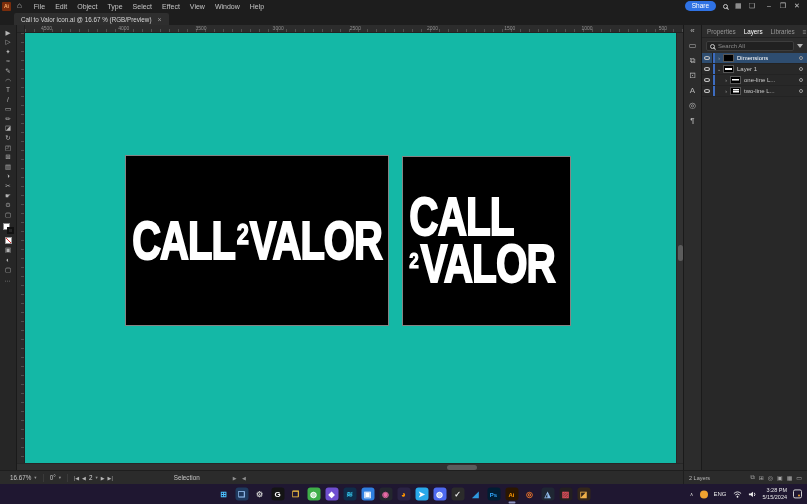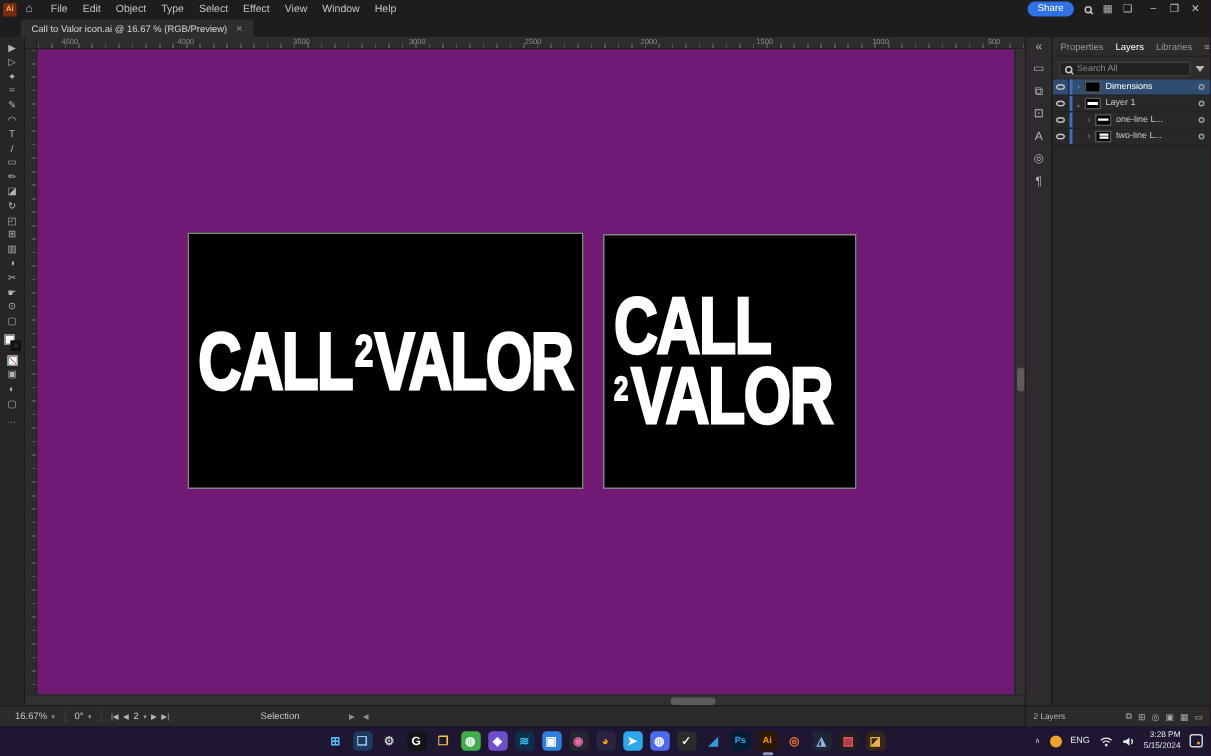--- a/index.html
+++ b/index.html
@@ -40,21 +40,21 @@
   .ruler-row { height:8px; display:flex; flex:none; }
   .ruler-corner { width:8px; background:#2c2c2c; border-right:1px solid #222; border-bottom:1px solid #222; flex:none; }
   .h-ruler { flex:1; background:#2c2c2c; border-bottom:1px solid #222; position:relative;
     background-image:repeating-linear-gradient(90deg,#515151 0 1px,transparent 1px 9px);
     background-size:100% 3px; background-position:bottom; background-repeat:no-repeat; }
   .h-ruler .labels { position:absolute; inset:0; display:flex; justify-content:space-between; padding:0 16px; font-size:5px; color:#8f8f8f; line-height:7px; }
   .canvas-body { flex:1; display:flex; min-height:0; }
   .v-ruler { width:8px; background:#2c2c2c; border-right:1px solid #222; flex:none;
     background-image:repeating-linear-gradient(180deg,#515151 0 1px,transparent 1px 9px);
     background-size:3px 100%; background-position:right; background-repeat:no-repeat; }
-  .pasteboard { flex:1; position:relative; background:#701a75; overflow:hidden;text-decoration:underline; }
+  .pasteboard { flex:1; position:relative; background:#14b8a6; overflow:hidden;text-decoration:underline; }
 
   .artboard { position:absolute; background:#000; border:1px solid #848484; }
   .ab1 { left:100px; top:122px; width:264px; height:171px; }
   .ab2 { left:377px; top:123px; width:169px; height:170px; }
 
   .logo-row { height:100%; display:flex; align-items:center; justify-content:center; color:#fff; font-weight:bold; letter-spacing:-1px; transform:scale(0.95,1.28); }
   .logo-row .w { font-size:42px; -webkit-text-stroke:1.6px #fff; line-height:1; }
   .logo-row .d { font-size:23px; -webkit-text-stroke:1.1px #fff; margin:0 2px 11px 2px; line-height:1; }
 
   .logo-stack { height:100%; display:flex; flex-direction:column; justify-content:center; padding-left:7px; color:#fff; font-weight:bold; letter-spacing:-1px; transform:scale(0.9,1.18); transform-origin:left center; }

